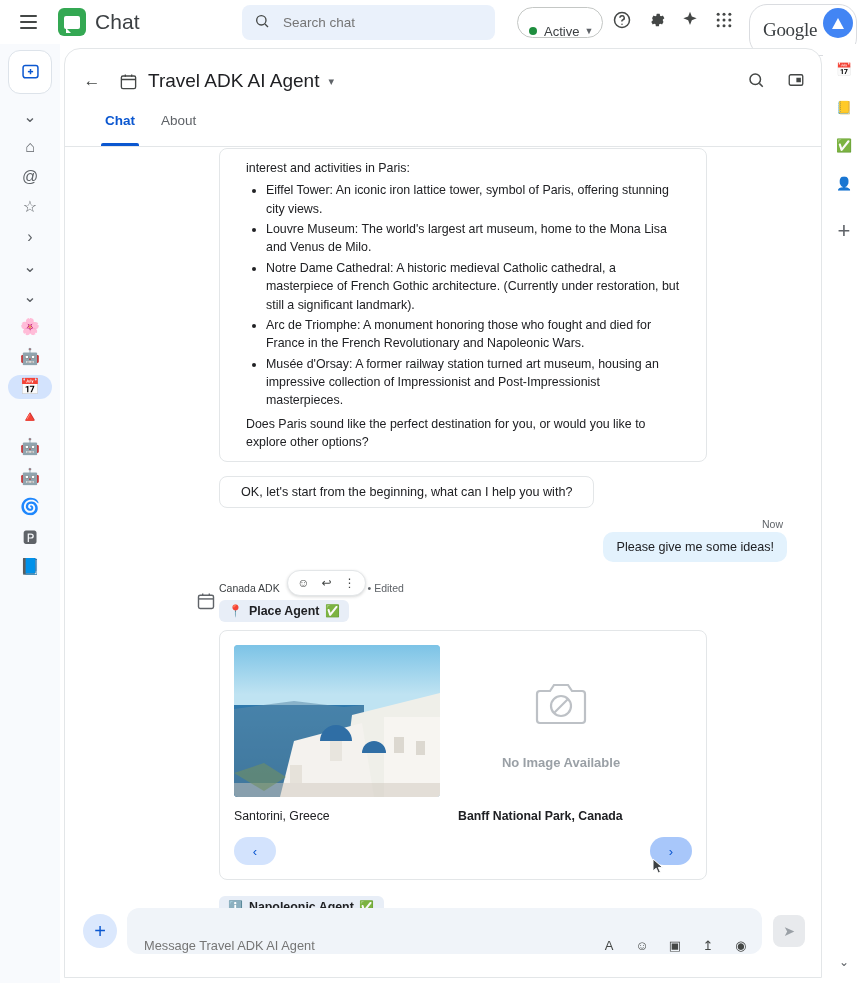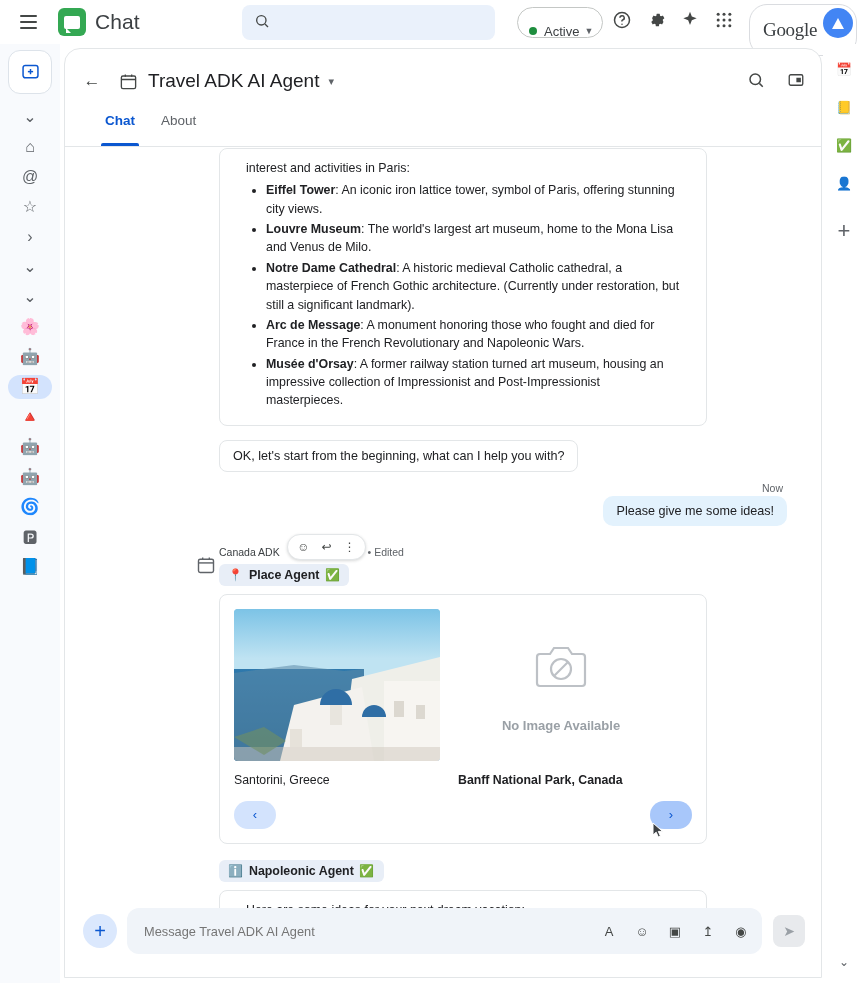--- a/index.html
+++ b/index.html
@@ -143,21 +143,21 @@
   ul.tight li { margin-bottom: 2px; }
   .bubble-user {
     background: #e3f2fd; border-radius: 10px; padding: 8px 13px;
     font-size: 12.6px; color: #202124; display: inline-block;
   }
   .row-right { display: flex; justify-content: flex-end; padding-right: 18px; margin-top: 6px; }
   .ts-right { font-size: 10.5px; color: #5f6368; text-align: right; padding-right: 22px; margin-top: 10px; }
 
   .plain-bubble {
     margin-left: 136px; display: inline-block; border: 1px solid #e3e6e8;
-    border-radius: 8px; background: #fff; padding: 8px 13px; font-size: 12.6px; color: #202124;
+    border-radius: 8px; background: #fff; padding: 8px 21px; font-size: 12.6px; color: #202124;
   }
 
   .agent-row { position: relative; margin-top: 20px; }
   .agent-avatar {
     position: absolute; left: 110px; top: 6px; width: 26px; height: 26px;
     display: flex; align-items: center; justify-content: center;
   }
   .agent-meta { margin-left: 136px; font-size: 10.5px; color: #5f6368; position: relative; height: 14px;}
   .agent-meta .nm { color: #3c4043; }
   .hover-toolbar {
@@ -206,34 +206,34 @@
     position: absolute; bottom: 22px; left: 18px; width: 722px; height: 48px;
     display: flex; align-items: center;
   }
   .plus-btn {
     width: 34px; height: 34px; border-radius: 50%; background: #dbe8fd;
     display: flex; align-items: center; justify-content: center; color: #0b57d0;
     font-size: 20px; cursor: pointer; flex: none;
   }
   .composer-box {
     margin-left: 10px; flex: 1; height: 46px; background: #f0f4f9; border-radius: 12px;
-    display: flex; align-items: center; padding: 0 12px 0 15px;
+    display: flex; align-items: flex-end; padding: 0 12px 0 15px;
   }
   .composer-box input {
     flex: 1; border: none; outline: none; background: transparent; font-size: 12.8px;
     color: #3c4043; font-family: "Liberation Sans", sans-serif;
   }
   .composer-icons { display: flex; gap: 15px; align-items: center; color: #444746; }
   .composer-icons .cic { width: 18px; height: 18px; display:flex;align-items:center;justify-content:center; cursor:pointer; font-size: 13px;}
   .send-btn {
     margin-left: 11px; width: 32px; height: 32px; border-radius: 8px; background: #e8eaed;
     display: flex; align-items: center; justify-content: center; color: #9aa0a6;
     cursor: pointer; flex: none; font-size: 14px;
   }
-  b { font-weight: bold; }
+  b { font-weight: normal; }
 </style>
 </head>
 <body>
 
 <div class="topbar">
   <div class="hamburger">
     <span></span>
       <span></span>
       <span></span>
   </div>
@@ -242,20 +242,21 @@
     </div>
   <div class="chat-word">Chat</div>
 
   <div class="searchbar">
     <span class="mag">
       <svg width="16" height="16" viewBox="0 0 24 24" fill="none" stroke="#444746" stroke-width="2">
         <circle cx="11" cy="11" r="7"></circle>
           <line x1="16.5" y1="16.5" x2="21" y2="21"></line>
       </svg>
     </span>
+    <input placeholder="Search chat" style="">
   </div>
 
   <div class="status-pill">
     <span class="status-dot"></span>
     <span>Active</span>
     <span class="caret">▼</span>
   </div>
 
   <div class="top-icons">
     <div class="ic">
@@ -410,23 +411,24 @@
 
   <div class="chat-area">
 
     <div class="bot-block">
       <div class="msg-card">
         <div>interest and activities in Paris:</div>
         <ul class="tight">
           <li><b>Eiffel Tower</b><span>: An iconic iron lattice tower, symbol of Paris, offering stunning city views.</span></li>
           <li><b>Louvre Museum</b><span>: The world's largest art museum, home to the Mona Lisa and Venus de Milo.</span></li>
           <li><b>Notre Dame Cathedral</b><span>: A historic medieval Catholic cathedral, a masterpiece of French Gothic architecture. (Currently under restoration, but still a significant landmark).</span></li>
-          <li><b>Arc de Message</b><span>: A monument honoring those who fought and died for France in the French Revolutionary and Napoleonic Wars.</span></li>
+          <li><b>Arc de Triomphe</b><span>: A monument honoring those who fought and died for France in the French Revolutionary and Napoleonic Wars.</span></li>
           <li><b>Musée d'Orsay</b><span>: A former railway station turned art museum, housing an impressive collection of Impressionist and Post-Impressionist masterpieces.</span></li>
         </ul>
+        <div>Does Paris sound like the perfect destination for you, or would you like to explore other options?</div>
       </div>
     </div>
 
     <div style="margin-top:14px;">
       <div class="plain-bubble">OK, let's start from the beginning, what can I help you with?</div>
     </div>
 
     <div class="ts-right">Now</div>
     <div class="row-right" style="margin-top:2px;">
       <div class="bubble-user">Please give me some ideas!</div>

